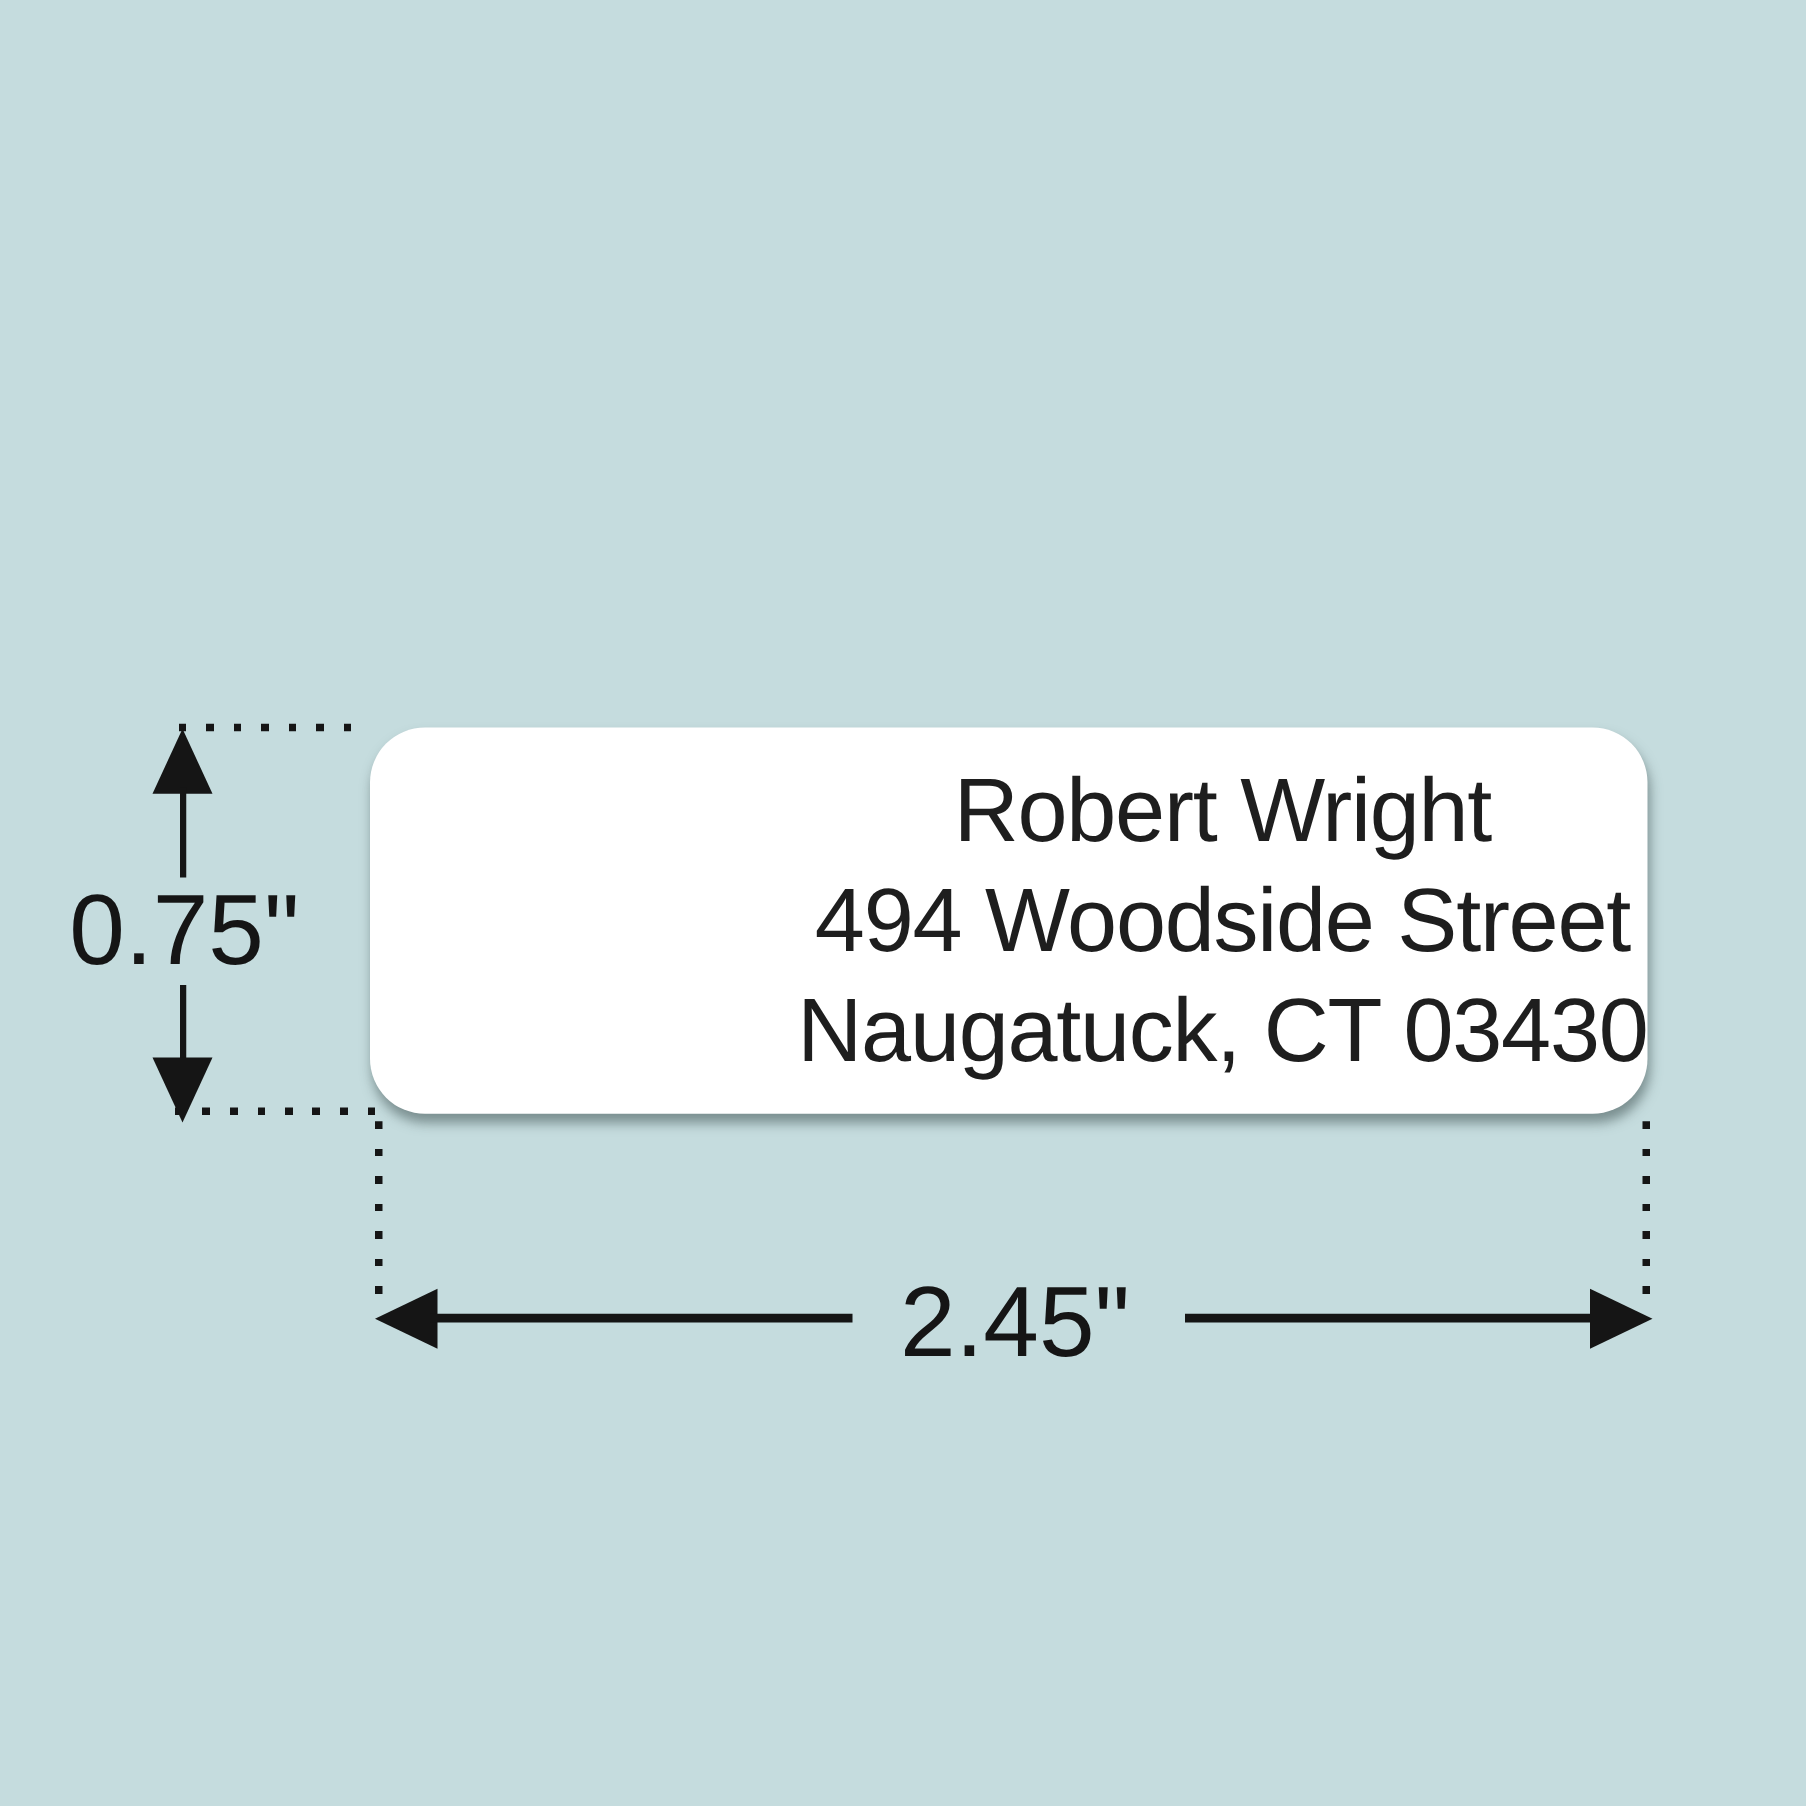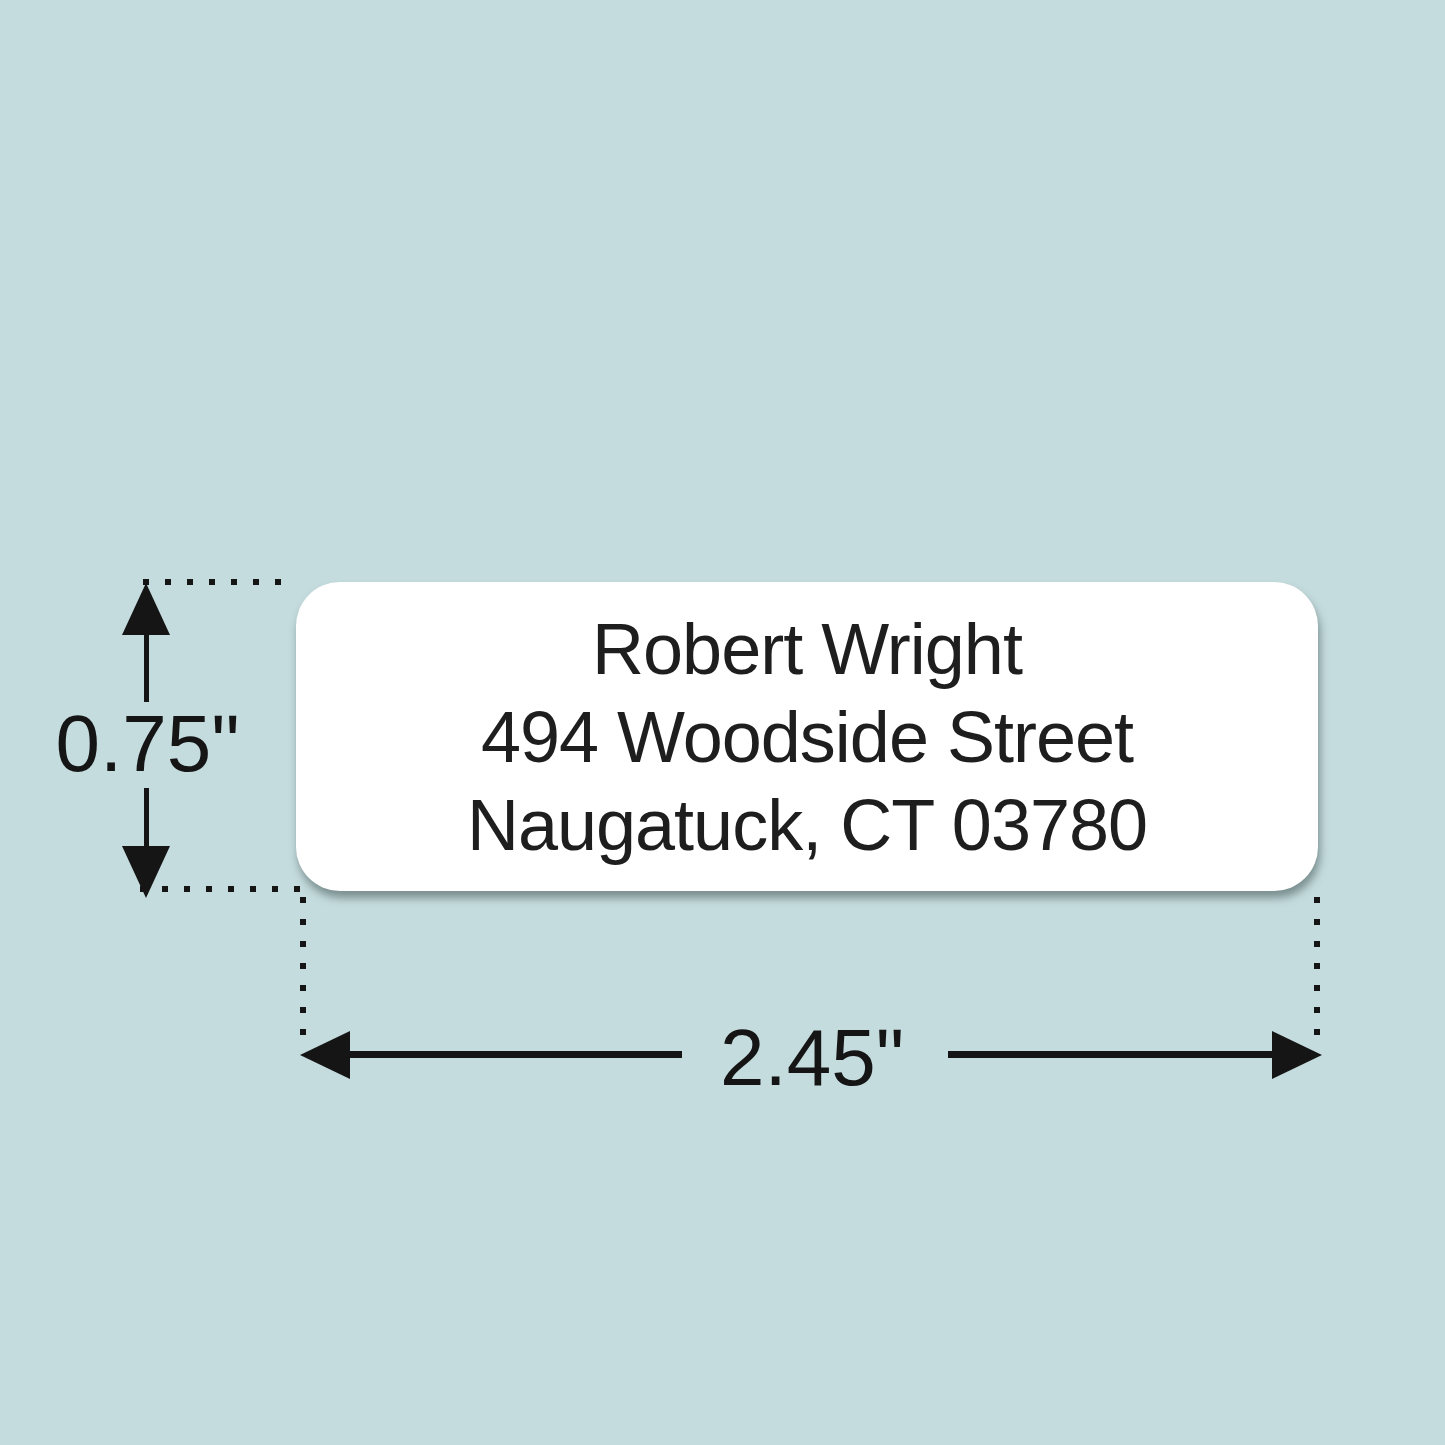--- a/index.html
+++ b/index.html
@@ -21,21 +21,21 @@
   
   .address-label {
     position: absolute;
     left: 296px; top: 582px;
     width: 1022px; height: 309px;
     background: var(--label-bg);
     border-radius: 44px;
     box-shadow: 2px 7px 9px rgba(62, 80, 80, 0.55);
     display: flex;
     align-items: center;
-    justify-content: center;
+    justify-content: flex-end;
   }
   .address-text {
     text-align: center;
     color: var(--label-ink);
     font-size: 72px;
     line-height: 88px;
     font-weight: 400;
     letter-spacing: -1px;
     white-space: nowrap;
   }
@@ -72,21 +72,21 @@
 </style>
 </head>
 <body>
 
 <div class="stage">
 
   <div class="address-label">
     <div class="address-text">
       <div>Robert Wright</div>
       <div>494 Woodside Street</div>
-      <div>Naugatuck, CT 03780</div>
+      <div>Naugatuck, CT 03430</div>
     </div>
   </div>
 
   <div class="dotted-h" style="left:143px; top:579px; width:150px;"></div>
   <div class="dotted-h" style="left:140px; top:886px; width:168px;"></div>
 
   <div class="tri tri-up" style="left:122px; top:583px;"></div>
   <div class="shaft-v" style="left:144px; top:630px; height:72px;"></div>
 
   <div class="dim-text dim-height-text">0.75"</div>

